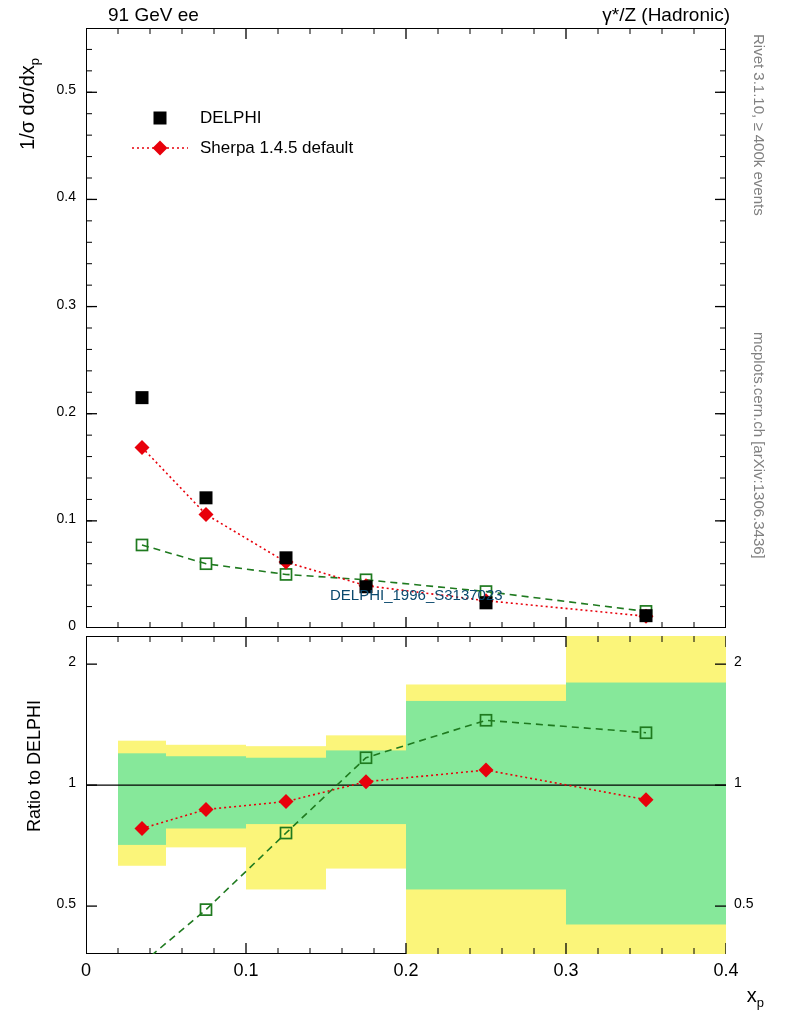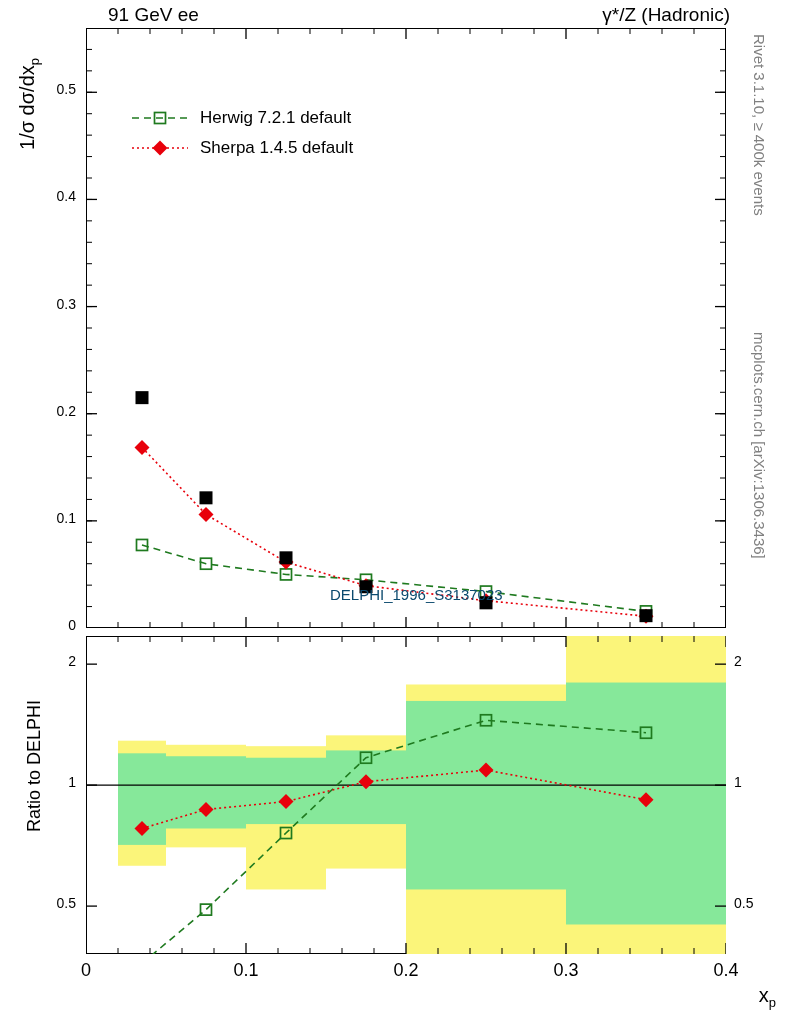--- a/index.html
+++ b/index.html
@@ -16,21 +16,21 @@
   
   #main-frame{left:86px;top:28px;width:640px;height:600px;border:1.3px solid #000;box-sizing:border-box;background:#fff;}
   #ratio-frame{left:86px;top:636px;width:640px;height:318px;border:1.3px solid #000;box-sizing:border-box;background:#fff;}
 
   
   .ylab{font-size:14px;}
   .xlab{font-size:18px;}
 
   #ylabel-main{left:16px;top:58px;transform-origin:left top;transform:rotate(-90deg) translate(-100%,0);font-size:20px;}
   #ylabel-ratio{left:24px;top:700px;transform-origin:left top;transform:rotate(-90deg) translate(-100%,0);font-size:18px;}
-  #xlabel{right:10px;top:984px;font-size:20px;}
+  #xlabel{right:22px;top:984px;font-size:20px;}
 
   
   .rside{font-size:15px;color:#808080;transform-origin:left top;}
   #r1{left:768px;top:34px;transform:rotate(90deg);}
   #r2{left:768px;top:332px;transform:rotate(90deg);}
 
   
   #plot-title{left:340px;top:66px;font-size:20px;}
 
   
@@ -274,24 +274,23 @@
       <line x1="544" y1="0" x2="544" y2="6" stroke="#000" stroke-width="1"></line>
       <line x1="576" y1="318" x2="576" y2="312" stroke="#000" stroke-width="1"></line>
       <line x1="576" y1="0" x2="576" y2="6" stroke="#000" stroke-width="1"></line>
       <line x1="608" y1="318" x2="608" y2="312" stroke="#000" stroke-width="1"></line>
       <line x1="608" y1="0" x2="608" y2="6" stroke="#000" stroke-width="1"></line>
     </svg>
 
   <div class="abs" id="legend">
       <div class="leg-row">
         <svg class="leg-mark" width="64" height="28">
-          <line x1="4" y1="14" x2="60" y2="14" stroke="#1f7a1f" stroke-width="1.6" stroke-dasharray="7,5"></line>
-          <rect x="26.5" y="8.5" width="11" height="11" fill="none" stroke="#1f7a1f" stroke-width="1.7"></rect>
+          <rect x="25.5" y="7.5" width="13" height="13" fill="#000000"></rect>
         </svg>
-        <span class="leg-txt">Herwig 7.2.1 default</span>
+        <span class="leg-txt">DELPHI</span>
       </div>
       <div class="leg-row">
         <svg class="leg-mark" width="64" height="28">
           <line x1="4" y1="14" x2="60" y2="14" stroke="#e8000b" stroke-width="1.6" stroke-dasharray="2,3"></line>
           <polygon points="32,6.5 39.5,14 32,21.5 24.5,14" fill="#e8000b"></polygon>
         </svg>
         <span class="leg-txt">Sherpa 1.4.5 default</span>
       </div>
     </div>
 

